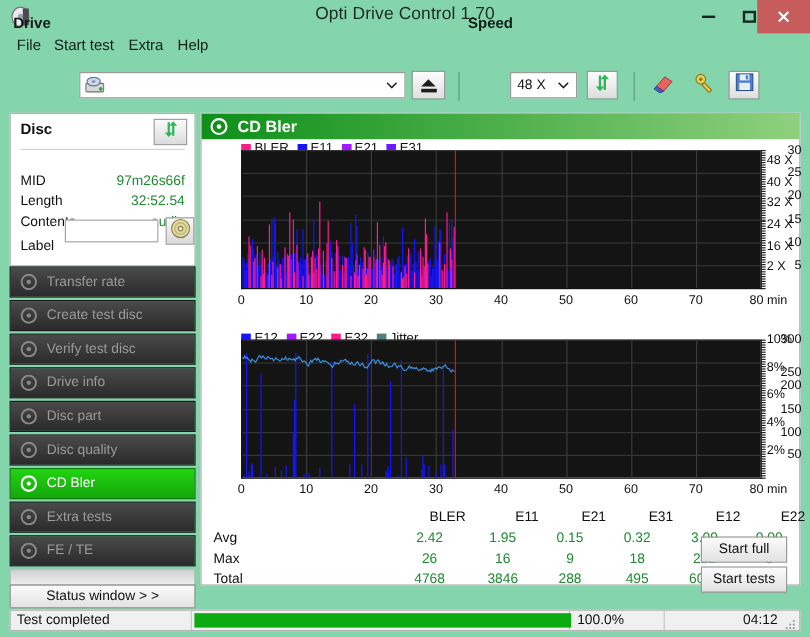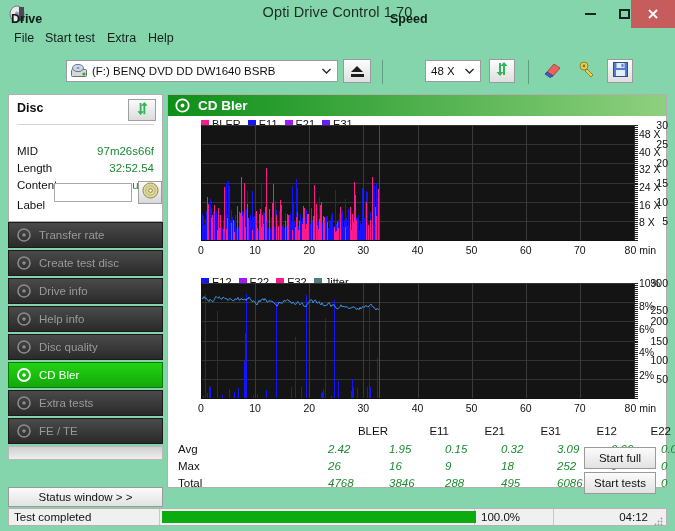--- a/index.html
+++ b/index.html
@@ -141,21 +141,21 @@
   .xtick{position:absolute;font-size:10.5px;color:#111;transform:translateX(-50%);white-space:nowrap;}
   .gridline-v{position:absolute;top:0;bottom:0;width:1px;background:#3a3a3a;}
   .gridline-h{position:absolute;left:0;right:0;height:1px;background:#343434;}
   .bar{position:absolute;bottom:0;width:1px;}
   .vline{position:absolute;top:0;bottom:0;width:1px;}
   .axis-line{position:absolute;background:#111;}
   
   .stats{position:absolute;left:0;top:330px;width:100%;font-size:11.5px;}
   .st-head{position:absolute;color:#111;text-align:right;}
   .st-rowlabel{position:absolute;color:#111;}
-  .st-val{position:absolute;color:#1b8a2f;text-align:left;font-style:italic;}
+  .st-val{position:absolute;color:#1b8a2f;text-align:center;}
   .startbtn{
     position:absolute;width:72px;height:22px;
     background:linear-gradient(#fbfbfb,#e2e2e2);border:1px solid #9a9a9a;box-sizing:border-box;
     display:flex;align-items:center;justify-content:center;font-size:11.5px;color:#111;
   }
   
   .statusbar{
     position:absolute;left:8px;top:508px;width:659px;height:18px;
     background:#f0f0f0;border:1px solid #b4b4b4;box-sizing:border-box;
     display:flex;align-items:center;
@@ -207,21 +207,20 @@
 
   <div class="drive-combo">
     <span style="margin-left:4px;display:flex;align-items:center;">
       <svg width="16" height="14" viewBox="0 0 16 14">
         <rect x="0.5" y="5.5" width="15" height="7" rx="1" fill="#d8d8d8" stroke="#6f6f6f"></rect>
         <ellipse cx="7" cy="4" rx="5.5" ry="3.6" fill="#cfd8e6" stroke="#5f7a9a"></ellipse>
         <ellipse cx="7" cy="4" rx="1.6" ry="1.1" fill="#8894a6"></ellipse>
         <circle cx="13" cy="10" r="1.6" fill="#2fa83a"></circle>
       </svg>
     </span>
-    <span style="margin-left:5px;">(F:)  BENQ DVD DD DW1640 BSRB</span>
     <span class="combo-arrow">
       <svg width="9" height="6" viewBox="0 0 9 6">
           <path d="M0.5 1 L4.5 5 L8.5 1" stroke="#222" stroke-width="1.3" fill="none"></path>
         </svg>
     </span>
   </div>
 
   <div class="eject-btn">
     <span style="display:flex;flex-direction:column;align-items:center;">
       <span class="eject-tri"></span>
@@ -340,30 +339,39 @@
       </span>
       <span class="nav-label">Create test disc</span>
     </div>
     <div class="navbtn">
       <span class="nav-ico">
         <svg width="14" height="14" viewBox="0 0 14 14">
             <circle cx="7" cy="7" r="6" fill="none" stroke="#8a8a8a" stroke-width="1.6"></circle>
             <circle cx="7" cy="7" r="1.8" fill="#8a8a8a"></circle>
           </svg>
       </span>
-      <span class="nav-label">Drive info</span>
+      <span class="nav-label">Verify test disc</span>
     </div>
     <div class="navbtn">
       <span class="nav-ico">
         <svg width="14" height="14" viewBox="0 0 14 14">
             <circle cx="7" cy="7" r="6" fill="none" stroke="#8a8a8a" stroke-width="1.6"></circle>
             <circle cx="7" cy="7" r="1.8" fill="#8a8a8a"></circle>
           </svg>
       </span>
-      <span class="nav-label">Help info</span>
+      <span class="nav-label">Drive info</span>
+    </div>
+    <div class="navbtn">
+      <span class="nav-ico">
+        <svg width="14" height="14" viewBox="0 0 14 14">
+            <circle cx="7" cy="7" r="6" fill="none" stroke="#8a8a8a" stroke-width="1.6"></circle>
+            <circle cx="7" cy="7" r="1.8" fill="#8a8a8a"></circle>
+          </svg>
+      </span>
+      <span class="nav-label">Disc part</span>
     </div>
     <div class="navbtn">
       <span class="nav-ico">
         <svg width="14" height="14" viewBox="0 0 14 14">
             <circle cx="7" cy="7" r="6" fill="none" stroke="#8a8a8a" stroke-width="1.6"></circle>
             <circle cx="7" cy="7" r="1.8" fill="#8a8a8a"></circle>
           </svg>
       </span>
       <span class="nav-label">Disc quality</span>
     </div>
@@ -786,21 +794,21 @@
         </div>
       <div id="plot1-yticks"></div>
       <div id="plot1-yticks-r"></div>
       <div id="plot1-xticks"></div>
     <div class="ytick" style="top: 95.8333px; width: 29px;">5</div>
         <div class="ytick" style="top: 76.6667px; width: 29px;">10</div>
         <div class="ytick" style="top: 57.5px; width: 29px;">15</div>
         <div class="ytick" style="top: 38.3333px; width: 29px;">20</div>
         <div class="ytick" style="top: 19.1667px; width: 29px;">25</div>
         <div class="ytick" style="top: 0px; width: 29px;">30</div>
-        <div class="ytick-r" style="top: 97.3077px; left: 471px;">8 X</div>
+        <div class="ytick-r" style="top: 97.3077px; left: 471px;">2 X</div>
         <div class="ytick-r" style="top: 79.6154px; left: 471px;">16 X</div>
         <div class="ytick-r" style="top: 61.9231px; left: 471px;">24 X</div>
         <div class="ytick-r" style="top: 44.2308px; left: 471px;">32 X</div>
         <div class="ytick-r" style="top: 26.5385px; left: 471px;">40 X</div>
         <div class="ytick-r" style="top: 8.84615px; left: 471px;">48 X</div>
         <div class="xtick" style="left: 33px; top: 119px;">0</div>
         <div class="xtick" style="left: 87.125px; top: 119px;">10</div>
         <div class="xtick" style="left: 141.25px; top: 119px;">20</div>
         <div class="xtick" style="left: 195.375px; top: 119px;">30</div>
         <div class="xtick" style="left: 249.5px; top: 119px;">40</div>

